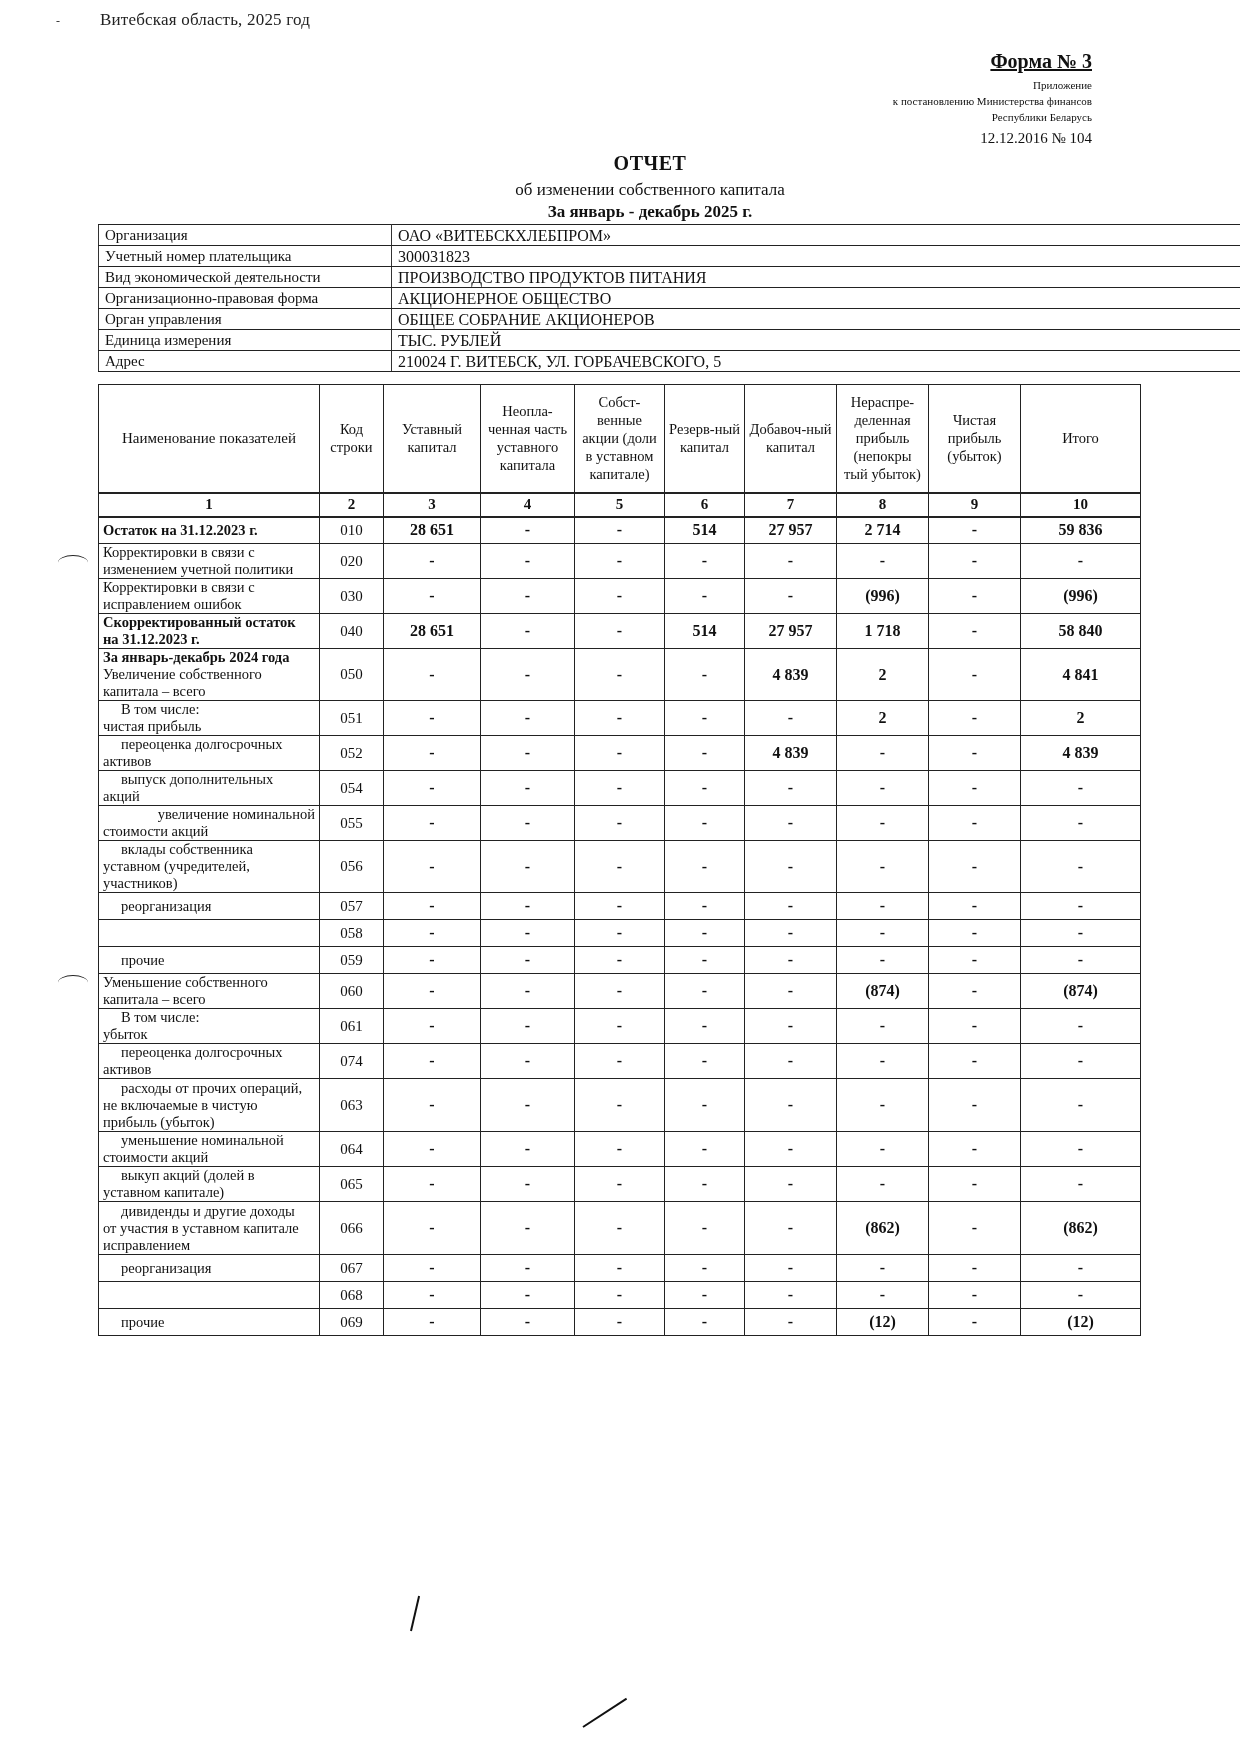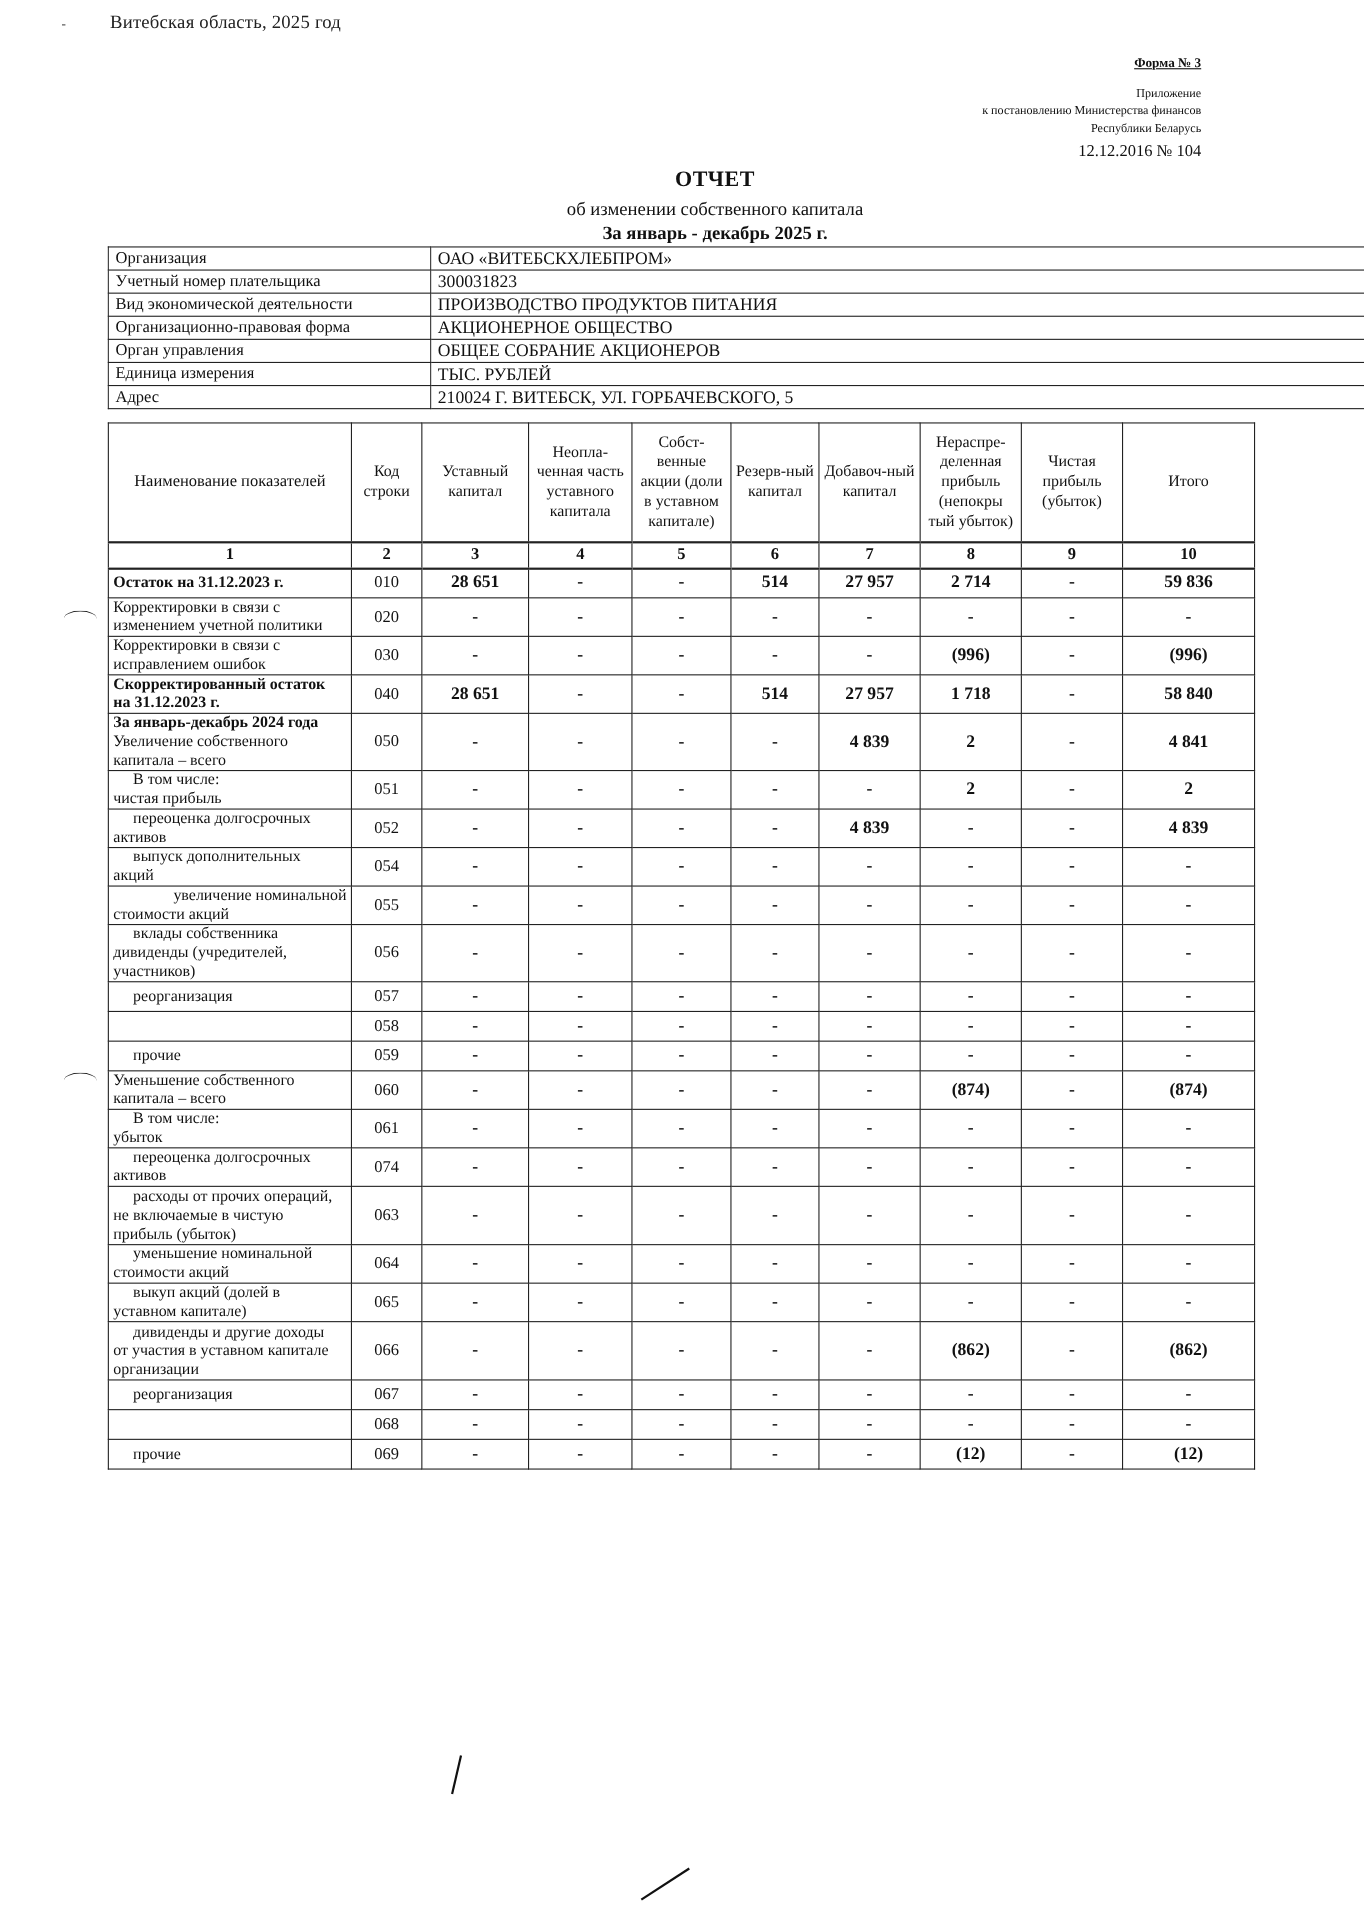--- a/index.html
+++ b/index.html
@@ -1,21 +1,21 @@
 <!DOCTYPE html>
 <html><head>
 <meta charset="utf-8">
 <style>
   html, body { margin: 0; padding: 0; background: #ffffff; }
   body { width: 1240px; height: 1753px; position: relative; overflow: hidden;
          font-family: "Liberation Serif", "DejaVu Serif", serif; color: #111; }
   .abs { position: absolute; }
   .top-caption { left: 100px; top: 10px; font-size: 17px; color: #222; letter-spacing: 0.2px; }
   .top-mark { left: 56px; top: 14px; font-size: 12px; color: #333; }
-  .form-no { right: 148px; top: 50px; font-size: 12px; font-weight: bold; text-decoration: underline; }
+  .form-no { right: 148px; top: 50px; font-size: 20px; font-weight: bold; text-decoration: underline; }
   .appendix { right: 148px; top: 77px; font-size: 11px; text-align: right; line-height: 16px; width: 260px; }
   .decree-date { right: 148px; top: 130px; font-size: 15px; }
   .title { left: 0; width: 1350px; text-align: center; }
   .t1 { top: 152px; font-size: 20px; font-weight: bold; letter-spacing: 0.5px; left: -25px; }
   .t2 { top: 180px; font-size: 17px; left: -25px; }
   .t3 { top: 202px; font-size: 17px; font-weight: bold; left: -25px; }
 
   table.info { position: absolute; left: 98px; top: 224px; width: 1200px; border-collapse: collapse; font-size: 15px; }
   table.info td { border-top: 1.5px solid #222; border-bottom: 1.5px solid #222; padding: 0 6px; height: 20px; line-height: 19px; }
   table.info td.lbl { width: 280px; border-right: 1px solid #333; border-left: 1px solid #333; }
@@ -257,21 +257,21 @@
         <td class="num">-</td>
         <td class="num">-</td>
         <td class="num">-</td>
         <td class="num">-</td>
         <td class="num">-</td>
         <td class="num">-</td>
       </tr>
       <tr style="height: 42px;">
         <td class="name indent">
           <span class="first" style="display: block;">вклады собственника</span>
-          <span style="display: block;">дивиденды (учредителей,</span>
+          <span style="display: block;">уставном (учредителей,</span>
           <span style="display: block;">участников)</span>
         </td>
         <td class="code">056</td>
         <td class="num">-</td>
         <td class="num">-</td>
         <td class="num">-</td>
         <td class="num">-</td>
         <td class="num">-</td>
         <td class="num">-</td>
         <td class="num">-</td>
@@ -407,21 +407,21 @@
         <td class="num">-</td>
         <td class="num">-</td>
         <td class="num">-</td>
         <td class="num">-</td>
         <td class="num">-</td>
       </tr>
       <tr style="height: 53px;">
         <td class="name indent">
           <span class="first" style="display: block;">дивиденды и другие    доходы</span>
           <span style="display: block;">от участия в уставном капитале</span>
-          <span style="display: block;">организации</span>
+          <span style="display: block;">исправлением</span>
         </td>
         <td class="code">066</td>
         <td class="num">-</td>
         <td class="num">-</td>
         <td class="num">-</td>
         <td class="num">-</td>
         <td class="num">-</td>
         <td class="num">(862)</td>
         <td class="num">-</td>
         <td class="num">(862)</td>

